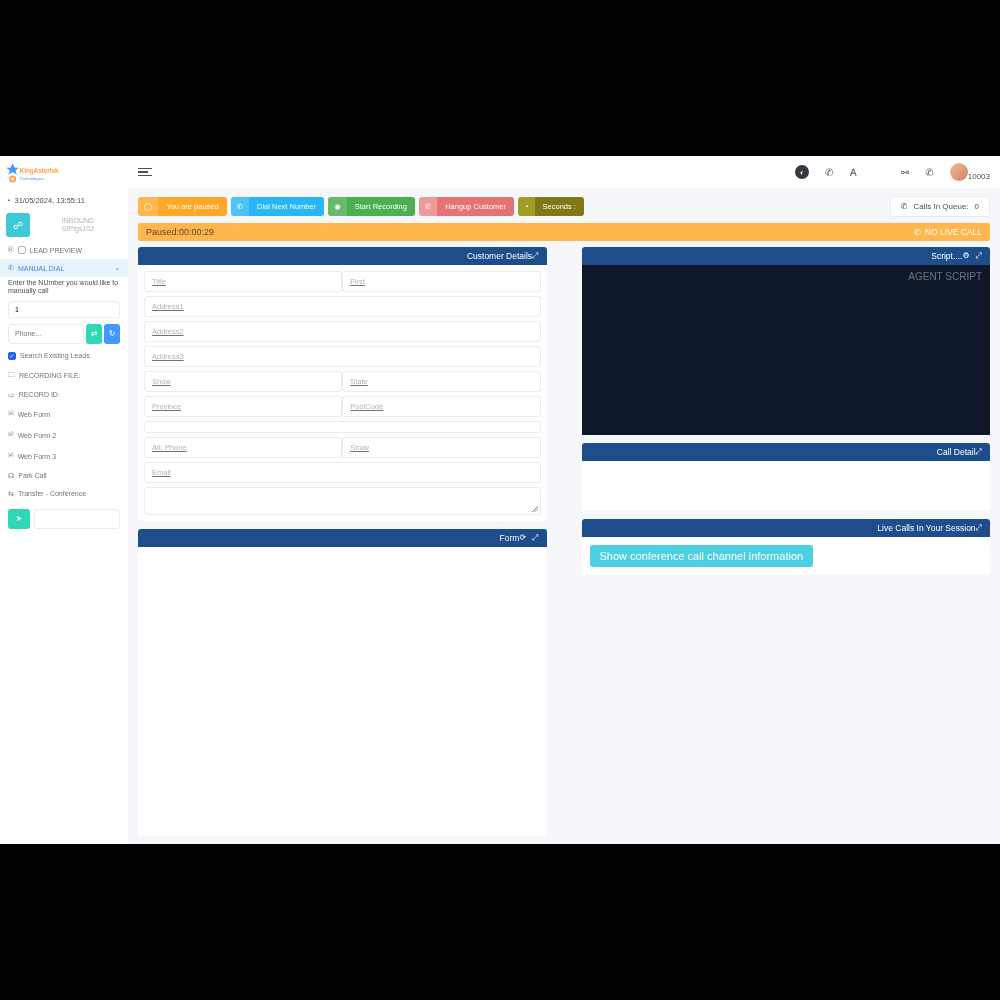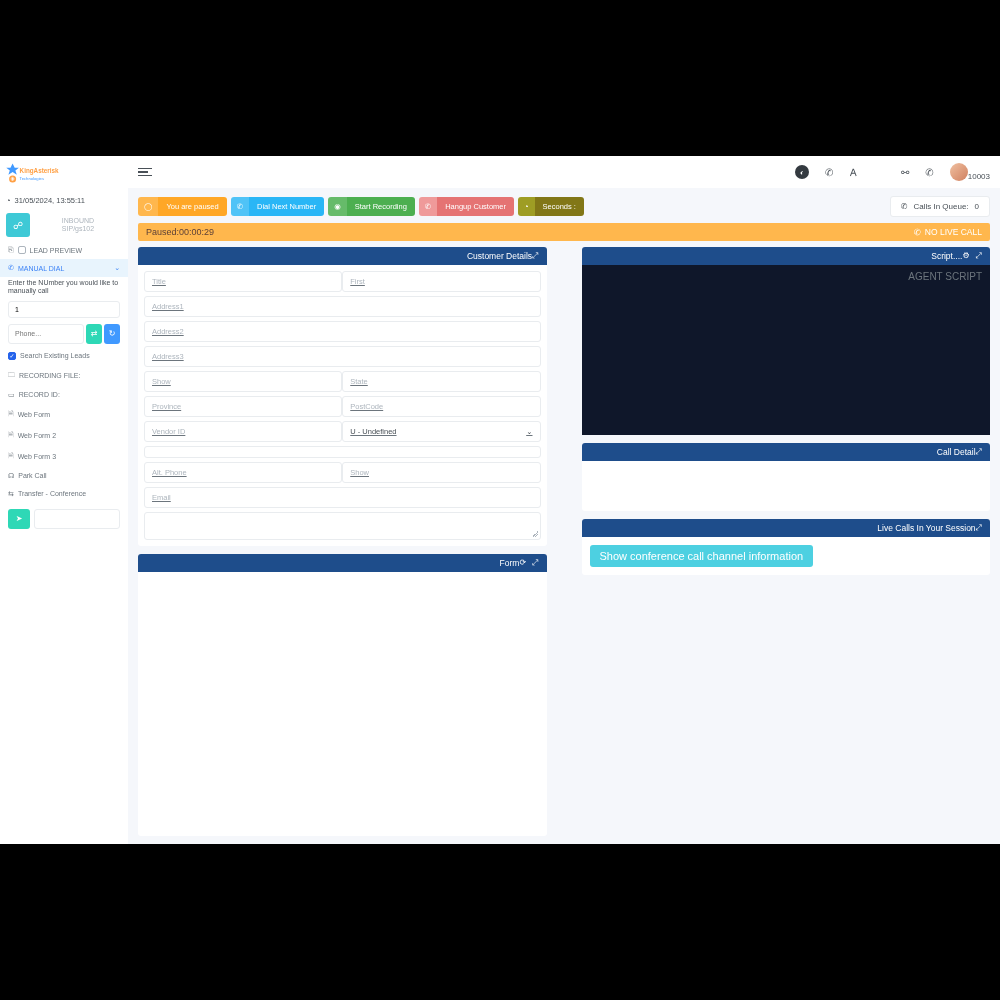--- a/index.html
+++ b/index.html
@@ -262,27 +262,20 @@
                     </div>
                 <div class="frow">
                   <div class="finput">Show</div>
                   <div class="finput">State</div>
                 </div>
                 <div class="frow">
                   <div class="finput">Province</div>
                   <div class="finput">PostCode</div>
                 </div>
                 <div class="frow">
-                  <div class="finput">Vendor ID</div>
-                  <div class="finput select">
-                    <span>U - Undefined</span>
-                    <span>⌄</span>
-                  </div>
-                </div>
-                <div class="frow">
                   <div class="finput"></div>
                 </div>
                 <div class="frow">
                   <div class="finput">Alt. Phone</div>
                   <div class="finput">Show</div>
                 </div>
                 <div class="frow">
                       <div class="finput">Email</div>
                     </div>
                 <div class="frow">

